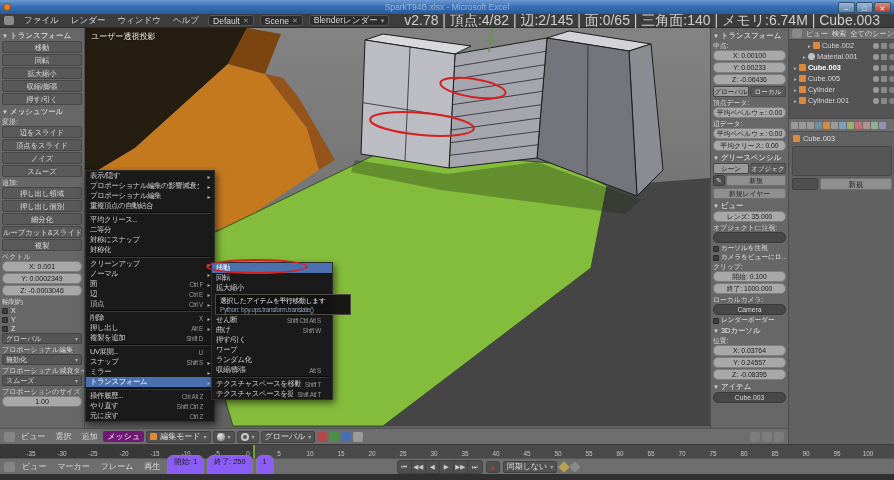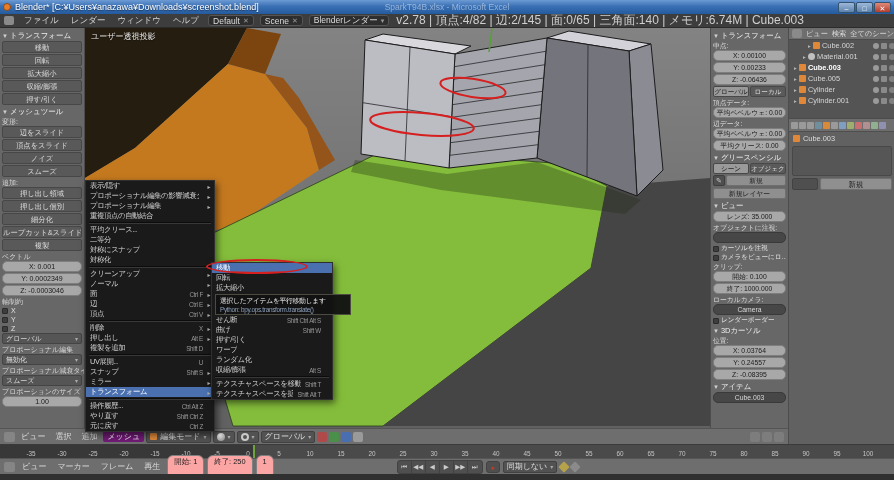--- a/index.html
+++ b/index.html
@@ -20,21 +20,21 @@
 .wb.close{background:linear-gradient(#e08a7a,#b33d2e)}
 
 
 .menubar{position:absolute;left:0;top:14px;width:894px;height:14px;background:#3d3d3d;
   border-bottom:1px solid #2b2b2b;display:flex;align-items:center;color:#d6d6d6;font-size:8.5px;white-space:nowrap}
 .edicon{width:10px;height:9px;background:#8a8a8a;border-radius:2px;margin:0 4px 0 4px;flex:0 0 auto}
 .mb-item{padding:0 6px}
 .dd{display:flex;align-items:center;height:11px;background:#2e2e2e;border:1px solid #555;
   border-radius:3px;padding:0 4px;margin:0 3px;gap:3px;color:#ddd}
 .dd .x{color:#999;font-size:7px}
-.stats{margin-left:4px;color:#cfcfcf;font-size:12px}
+.stats{margin-left:12px;color:#cfcfcf;font-size:14px}
 
 
 .toolshelf{position:absolute;left:0;top:28px;width:85px;height:400px;background:#676767;
   border-right:1px solid #4d4d4d;padding:2px 2px;overflow:hidden;font-size:7.5px;color:#e0e0e0}
 .ts-h{height:11px;line-height:11px;color:#efefef;white-space:nowrap;overflow:hidden}
 .tri{font-size:6px;color:#cfcfcf;margin-right:2px}
 .tsbtn{height:12px;line-height:11px;background:#595959;border:1px solid #474747;border-radius:2px;
   color:#dcdcdc;text-align:center;margin:0 0 1px 0;overflow:hidden;white-space:nowrap;font-size:7.3px}
 .ts-lbl{height:9px;line-height:9px;color:#d8d8d8;font-size:7px;white-space:nowrap}
 .ts-field{height:11px;line-height:10px;background:#a8a8a8;border:1px solid #7e7e7e;border-radius:5px;
@@ -44,21 +44,21 @@
 .ts-dd{height:11px;line-height:10px;background:#555;border:1px solid #444;border-radius:2px;color:#ddd;
   padding:0 3px;display:flex;justify-content:space-between;margin:0 0 1px 0;font-size:7px;white-space:nowrap;overflow:hidden}
 .caret{color:#aaa;font-size:6px}
 
 
 .viewport{position:absolute;left:85px;top:28px;width:625px;height:400px;overflow:hidden}
 .vp-label{position:absolute;left:6px;top:3px;font-size:8px;color:#ececec;text-shadow:0 1px 1px rgba(0,0,0,.4);z-index:5}
 
 
 .popup{position:absolute;background:#1a1a1a;border:1px solid #2f2f2f;box-shadow:2px 3px 7px rgba(0,0,0,.55);z-index:30}
-#mesh-menu{left:85px;top:180px;width:130px}
+#mesh-menu{left:85px;top:170px;width:130px}
 #tsubmenu{left:211px;top:262px;width:122px}
 .mitem{display:flex;align-items:center;height:10px;padding:0 4px;color:#d2d2d2;font-size:7.4px;
   letter-spacing:-.4px;white-space:nowrap;overflow:hidden}
 .mitem.hl{background:#4a70b0;color:#fff}
 .ml{overflow:hidden}
 .ms{margin-left:auto;color:#979797;font-size:6.3px;padding-left:4px;letter-spacing:-.3px}
 .mitem.hl .ms{color:#d8e2f4}
 .ma{width:7px;text-align:right;color:#b0b0b0;font-size:6px;flex:0 0 auto}
 .msep{height:4px;position:relative}
 .msep:after{content:"";position:absolute;left:3px;right:3px;top:1px;border-top:1px solid #0c0c0c;border-bottom:1px solid #383838}
@@ -140,38 +140,37 @@
 
 
 .ruler{position:absolute;left:0;top:444px;width:894px;height:14px;background:#4a4a4a;
   border-top:1px solid #3a3a3a;overflow:hidden}
 .ruler-dim{position:absolute;left:0;top:0;width:254px;height:14px;background:rgba(0,0,0,.24)}
 .rnum{position:absolute;bottom:1px;transform:translateX(-50%);font-size:6.4px;color:#c4c4c4}
 .playhead{position:absolute;left:253px;top:0;width:2px;height:14px;background:#71a33c}
 .tlheader{position:absolute;left:0;top:458px;width:894px;height:16px;background:#6e6e6e;
   border-top:1px solid #565656;display:flex;align-items:center;gap:3px;padding:0 4px;
   font-size:8px;color:#dcdcdc;white-space:nowrap}
-.tlfield{height:24px;line-height:11px;background:#fca5a5;border:1px solid #808080;border-radius:6px;
+.tlfield{height:24px;line-height:11px;background:#8b5cf6;border:1px solid #808080;border-radius:6px;
   color:#1b1b1b;padding:0 6px;font-size:7.4px}
 .playbtns{display:flex;background:#4f4f4f;border:1px solid #424242;border-radius:3px;overflow:hidden}
 .pb{width:14px;height:12px;color:#ccc;font-size:6.5px;text-align:center;line-height:12px;border-right:1px solid #424242}
 .pb:last-child{border-right:none}
 .rec{width:14px;height:12px;background:#4f4f4f;border:1px solid #424242;border-radius:3px;
   color:#c0392b;font-size:7px;text-align:center;line-height:11px}
 .keyic{width:8px;height:8px;background:#b5a24a;transform:rotate(45deg);border-radius:1px}
 .bottomedge{position:absolute;left:0;top:474px;width:894px;height:6px;background:#303030}
 </style>
 </head>
 <body>
 
 <div id="app">
 
   <div class="titlebar">
     <span class="appicon"></span>
-    <span class="wtitle">Blender* [C:¥Users¥anazawa¥Downloads¥screenshot.blend]</span>
     <span class="ghost">SparkT94B.xlsx - Microsoft Excel</span>
     <span class="winbtns">
       <span class="wb">–</span>
       <span class="wb">□</span>
       <span class="wb close">✕</span>
     </span>
   </div>
 
   <div class="menubar">
     <span class="edicon"></span>

